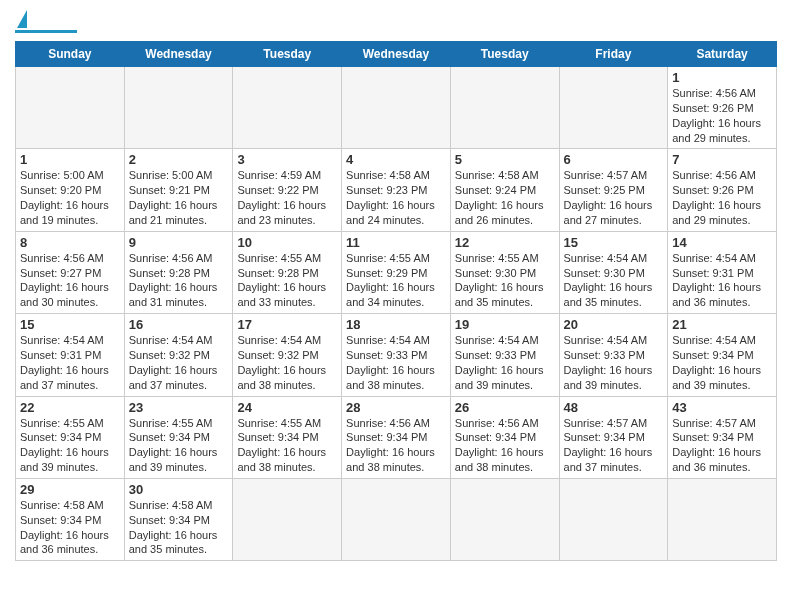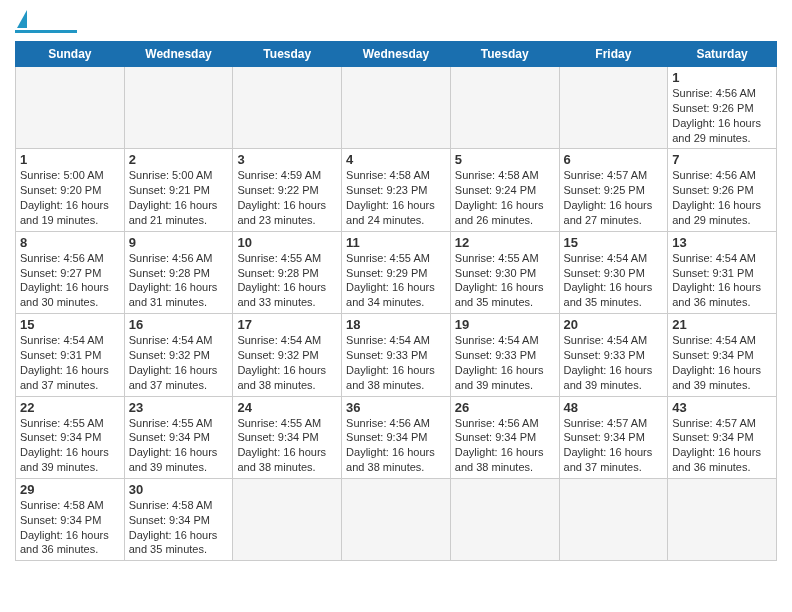--- a/index.html
+++ b/index.html
@@ -170,21 +170,21 @@
           </td>
           <td>
             <span class="day-num">12</span>
             <div class="day-info">Sunrise: 4:55 AM<br>Sunset: 9:30 PM<br>Daylight: 16 hours and 35 minutes.</div>
           </td>
           <td>
             <span class="day-num">15</span>
             <div class="day-info">Sunrise: 4:54 AM<br>Sunset: 9:30 PM<br>Daylight: 16 hours and 35 minutes.</div>
           </td>
           <td>
-            <span class="day-num">13</span>
+            <span class="day-num">14</span>
             <div class="day-info">Sunrise: 4:54 AM<br>Sunset: 9:31 PM<br>Daylight: 16 hours and 36 minutes.</div>
           </td>
         </tr>
         <tr>
           <td>
             <span class="day-num">15</span>
             <div class="day-info">Sunrise: 4:54 AM<br>Sunset: 9:31 PM<br>Daylight: 16 hours and 37 minutes.</div>
           </td>
           <td>
             <span class="day-num">16</span>
@@ -218,21 +218,21 @@
           </td>
           <td>
             <span class="day-num">23</span>
             <div class="day-info">Sunrise: 4:55 AM<br>Sunset: 9:34 PM<br>Daylight: 16 hours and 39 minutes.</div>
           </td>
           <td>
             <span class="day-num">24</span>
             <div class="day-info">Sunrise: 4:55 AM<br>Sunset: 9:34 PM<br>Daylight: 16 hours and 38 minutes.</div>
           </td>
           <td>
-            <span class="day-num">36</span>
+            <span class="day-num">28</span>
             <div class="day-info">Sunrise: 4:56 AM<br>Sunset: 9:34 PM<br>Daylight: 16 hours and 38 minutes.</div>
           </td>
           <td>
             <span class="day-num">26</span>
             <div class="day-info">Sunrise: 4:56 AM<br>Sunset: 9:34 PM<br>Daylight: 16 hours and 38 minutes.</div>
           </td>
           <td>
             <span class="day-num">48</span>
             <div class="day-info">Sunrise: 4:57 AM<br>Sunset: 9:34 PM<br>Daylight: 16 hours and 37 minutes.</div>
           </td>

